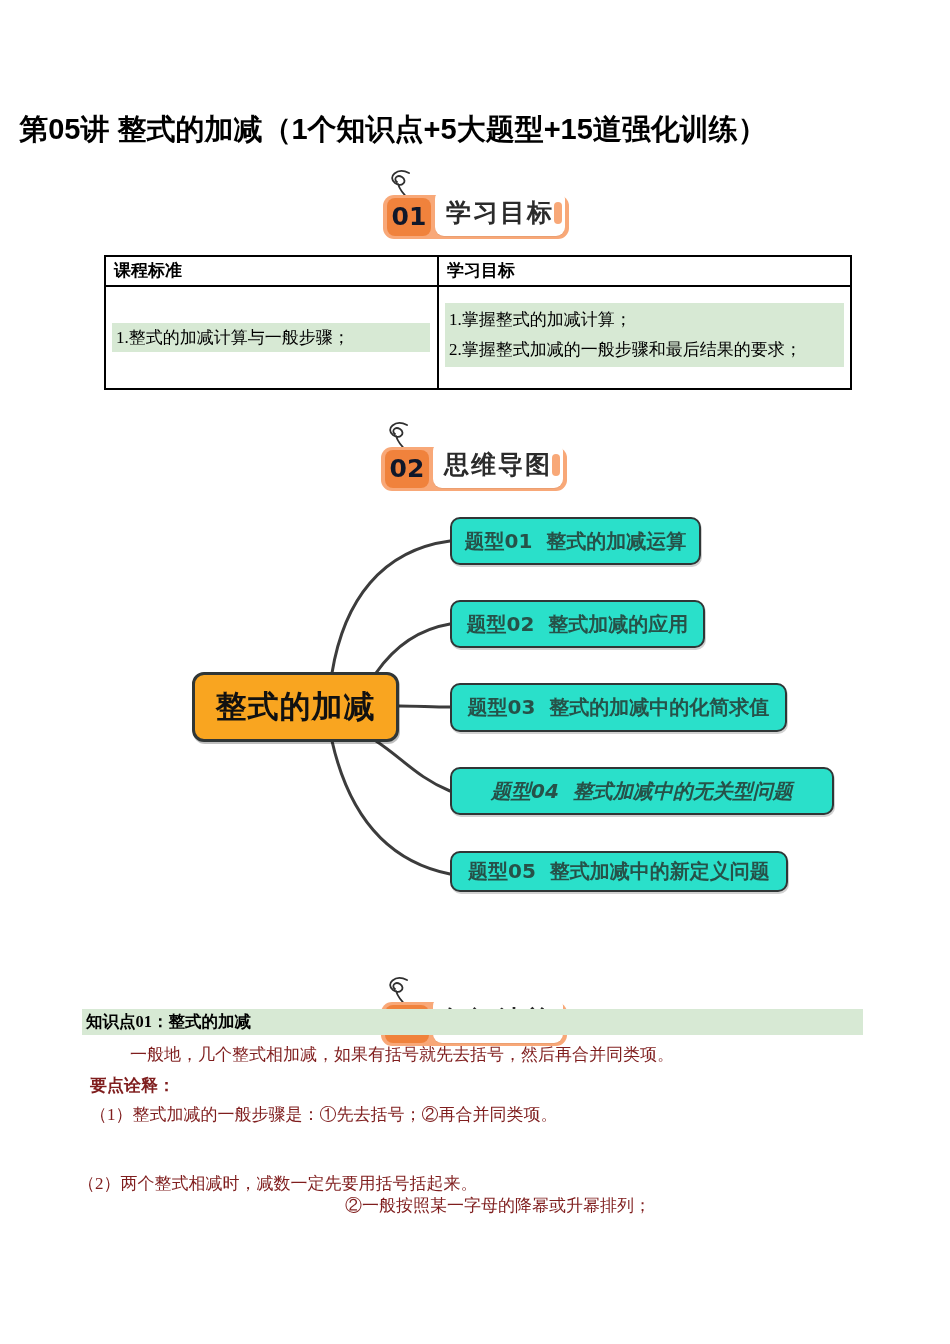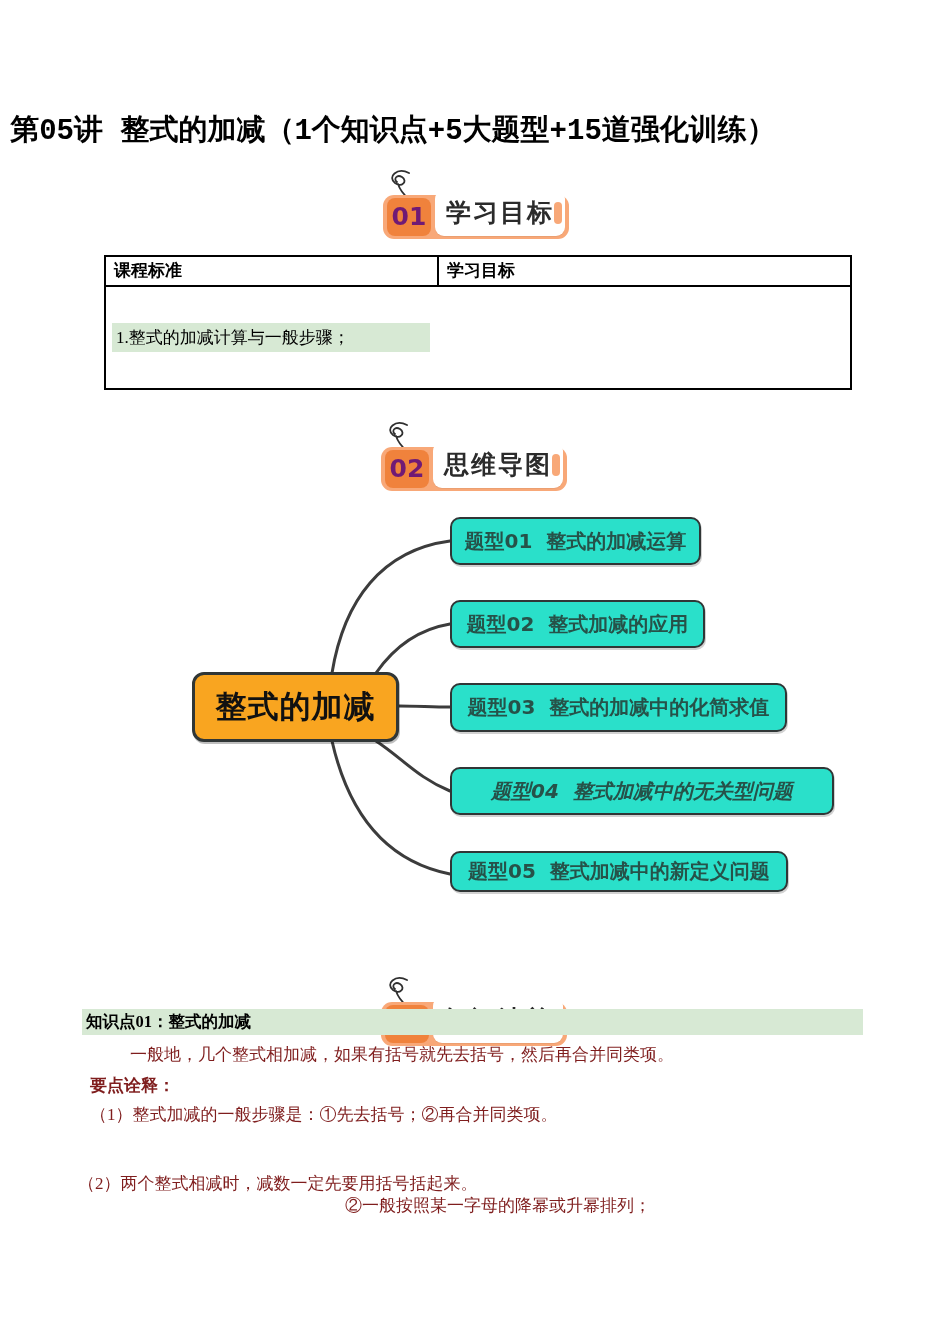--- a/index.html
+++ b/index.html
@@ -17,35 +17,35 @@
     width:950px;height:1344px;
     background:#ffffff;
     overflow:hidden;
     font-family:"Liberation Serif","DejaVu Serif",serif;
     color:#000;
   }
   .doc-title{
     position:absolute;top:110px;left:0;width:786px;
     text-align:center;
     font-size:29px;font-weight:bold;
-    font-family:Liberation Mono, monospace;
+    font-family:Liberation Sans, sans-serif;
     color:#000;
   }
   
   .badge{position:absolute;width:192px;height:76px;}
   .badge .squiggle{position:absolute;left:2px;top:0;}
   .badge .plate{
     position:absolute;left:0;top:26px;width:186px;height:44px;
     background:var(--badge-outer);border-radius:11px;
     display:flex;align-items:center;padding:0 4px;
   }
   .badge .num{
     width:44px;height:38px;flex:0 0 44px;
     background:var(--badge-num);border-radius:8px;
-    color:#701a75;text-align:center;
+    color:#0f172a;text-align:center;
     font-family:"DejaVu Sans","Liberation Sans",sans-serif;
     font-weight:bold;font-size:25px;line-height:38px;
   }
   .badge .label-wrap{
     position:relative;flex:1;height:46px;margin-left:4px;margin-top:-9px;
     background:#fff;border-radius:9px;
     display:flex;align-items:center;justify-content:center;
     box-shadow:0 1px 0 rgba(0,0,0,0.05);
   }
   .badge .label{
@@ -141,20 +141,26 @@
 
   <div class="goals-table">
     <div class="gt-row gt-head">
       <div class="gt-cell-l gt-header-text">课程标准</div>
       <div class="gt-cell-r gt-header-text">学习目标</div>
     </div>
     <div class="gt-row gt-body">
       <div class="gt-cell-l">
         <span class="hl hl-left">1.整式的加减计算与一般步骤；</span>
       </div>
+      <div class="gt-cell-r">
+        <div class="hl hl-block">
+          <div class="hl-line">1.掌握整式的加减计算；</div>
+          <div class="hl-line">2.掌握整式加减的一般步骤和最后结果的要求；</div>
+        </div>
+      </div>
     </div>
   </div>
 
   <div class="badge" style="left:381px;top:421px;">
     <svg class="squiggle" width="30" height="32" viewBox="0 0 30 32">
       <path d="M24 4 C12 -2 2 8 10 14 C17 19 23 12 17 8 C12 5 8 10 12 13 M13 15 C15 21 19 26 24 30" stroke="#2f2f2f" stroke-width="1.8" fill="none" stroke-linecap="round"></path>
     </svg>
     <div class="plate">
       <div class="num">02</div>
       <div class="label-wrap">

